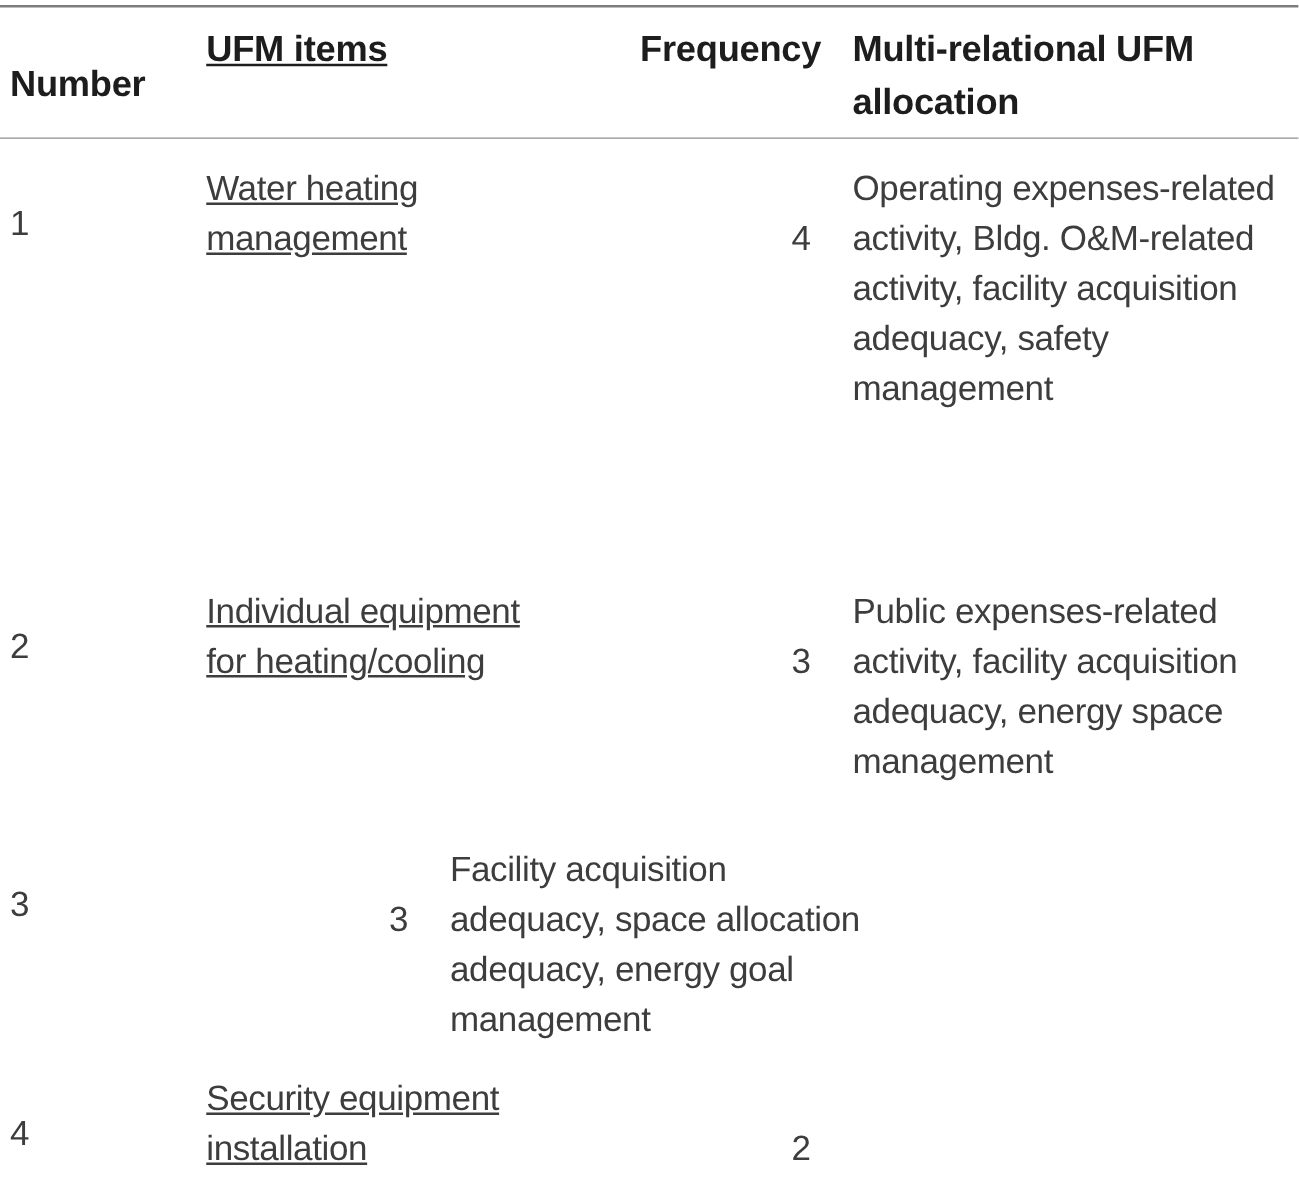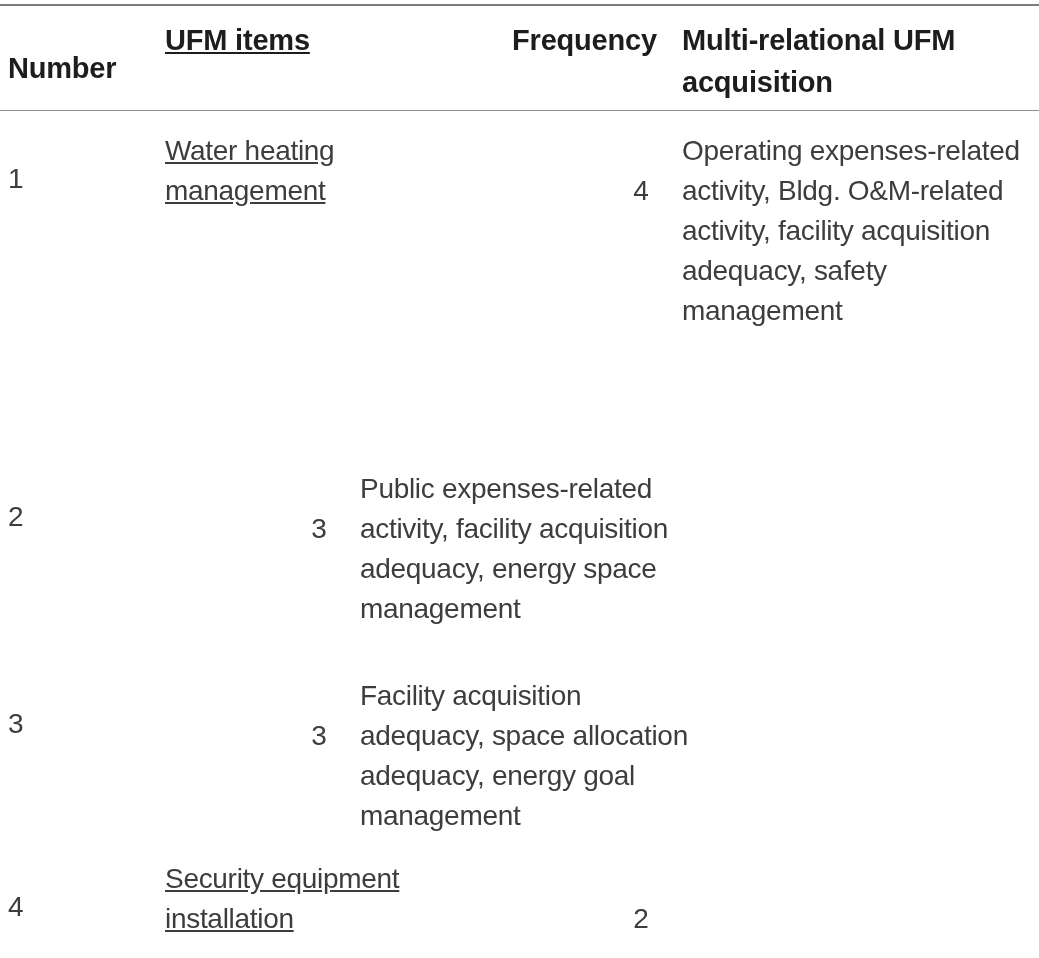--- a/index.html
+++ b/index.html
@@ -73,41 +73,43 @@
 
 <div class="page">
 
   <div class="rule rule-top"></div>
 
   <div class="header-row">
     <div class="header-cell col-num">Number</div>
     <div class="header-cell col-items">UFM items</div>
     <div class="header-cell col-freq">Frequency</div>
     <div class="header-cell col-strat">Multi-relational UFM
-acquisition</div>
+allocation</div>
   </div>
 
   <div class="rule rule-mid"></div>
 
   <div class="row row-1">
     <div class="cell col-num">1</div>
     <div class="cell col-items">Water heating
 management</div>
     <div class="cell col-freq">
       <span class="freq-value">4</span>
     </div>
     <div class="cell col-strat">Operating expenses-related
 activity, Bldg. O&amp;M-related
 activity, facility acquisition
 adequacy, safety
 management</div>
   </div>
 
   <div class="row row-2">
     <div class="cell col-num">2</div>
+    <div class="cell col-items">Individual equipment
+for heating/cooling</div>
     <div class="cell col-freq">
       <span class="freq-value">3</span>
     </div>
     <div class="cell col-strat">Public expenses-related
 activity, facility acquisition
 adequacy, energy space
 management</div>
   </div>
 
   <div class="row row-3">

